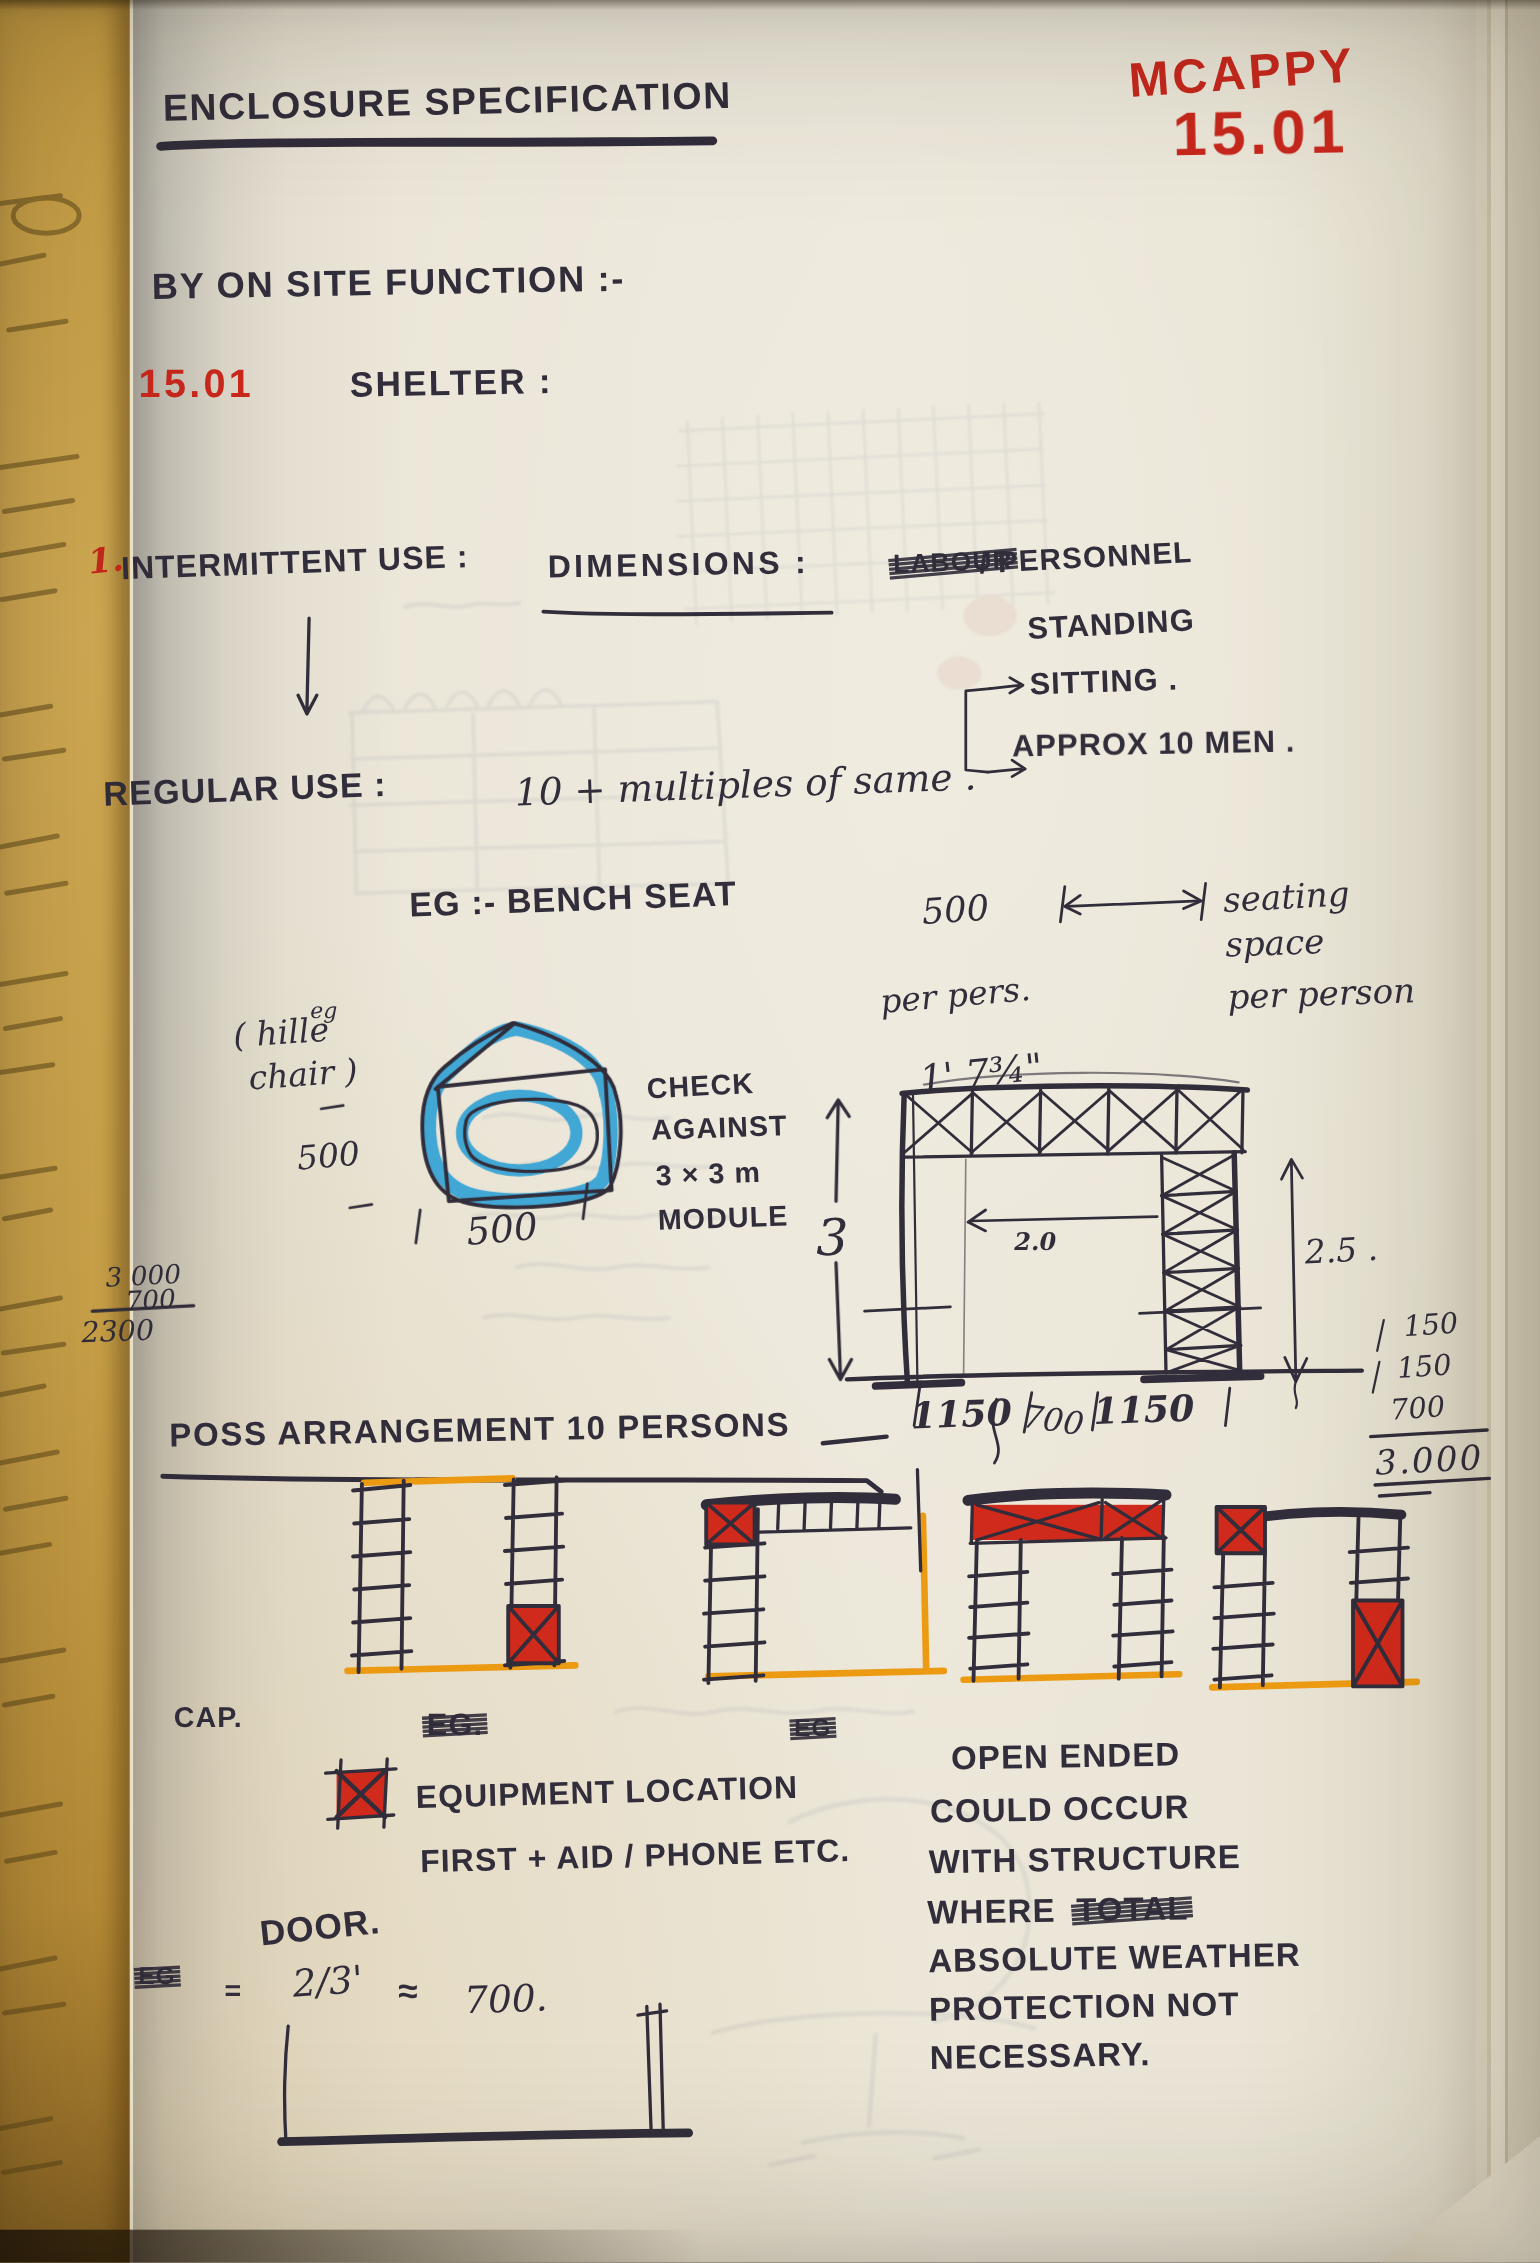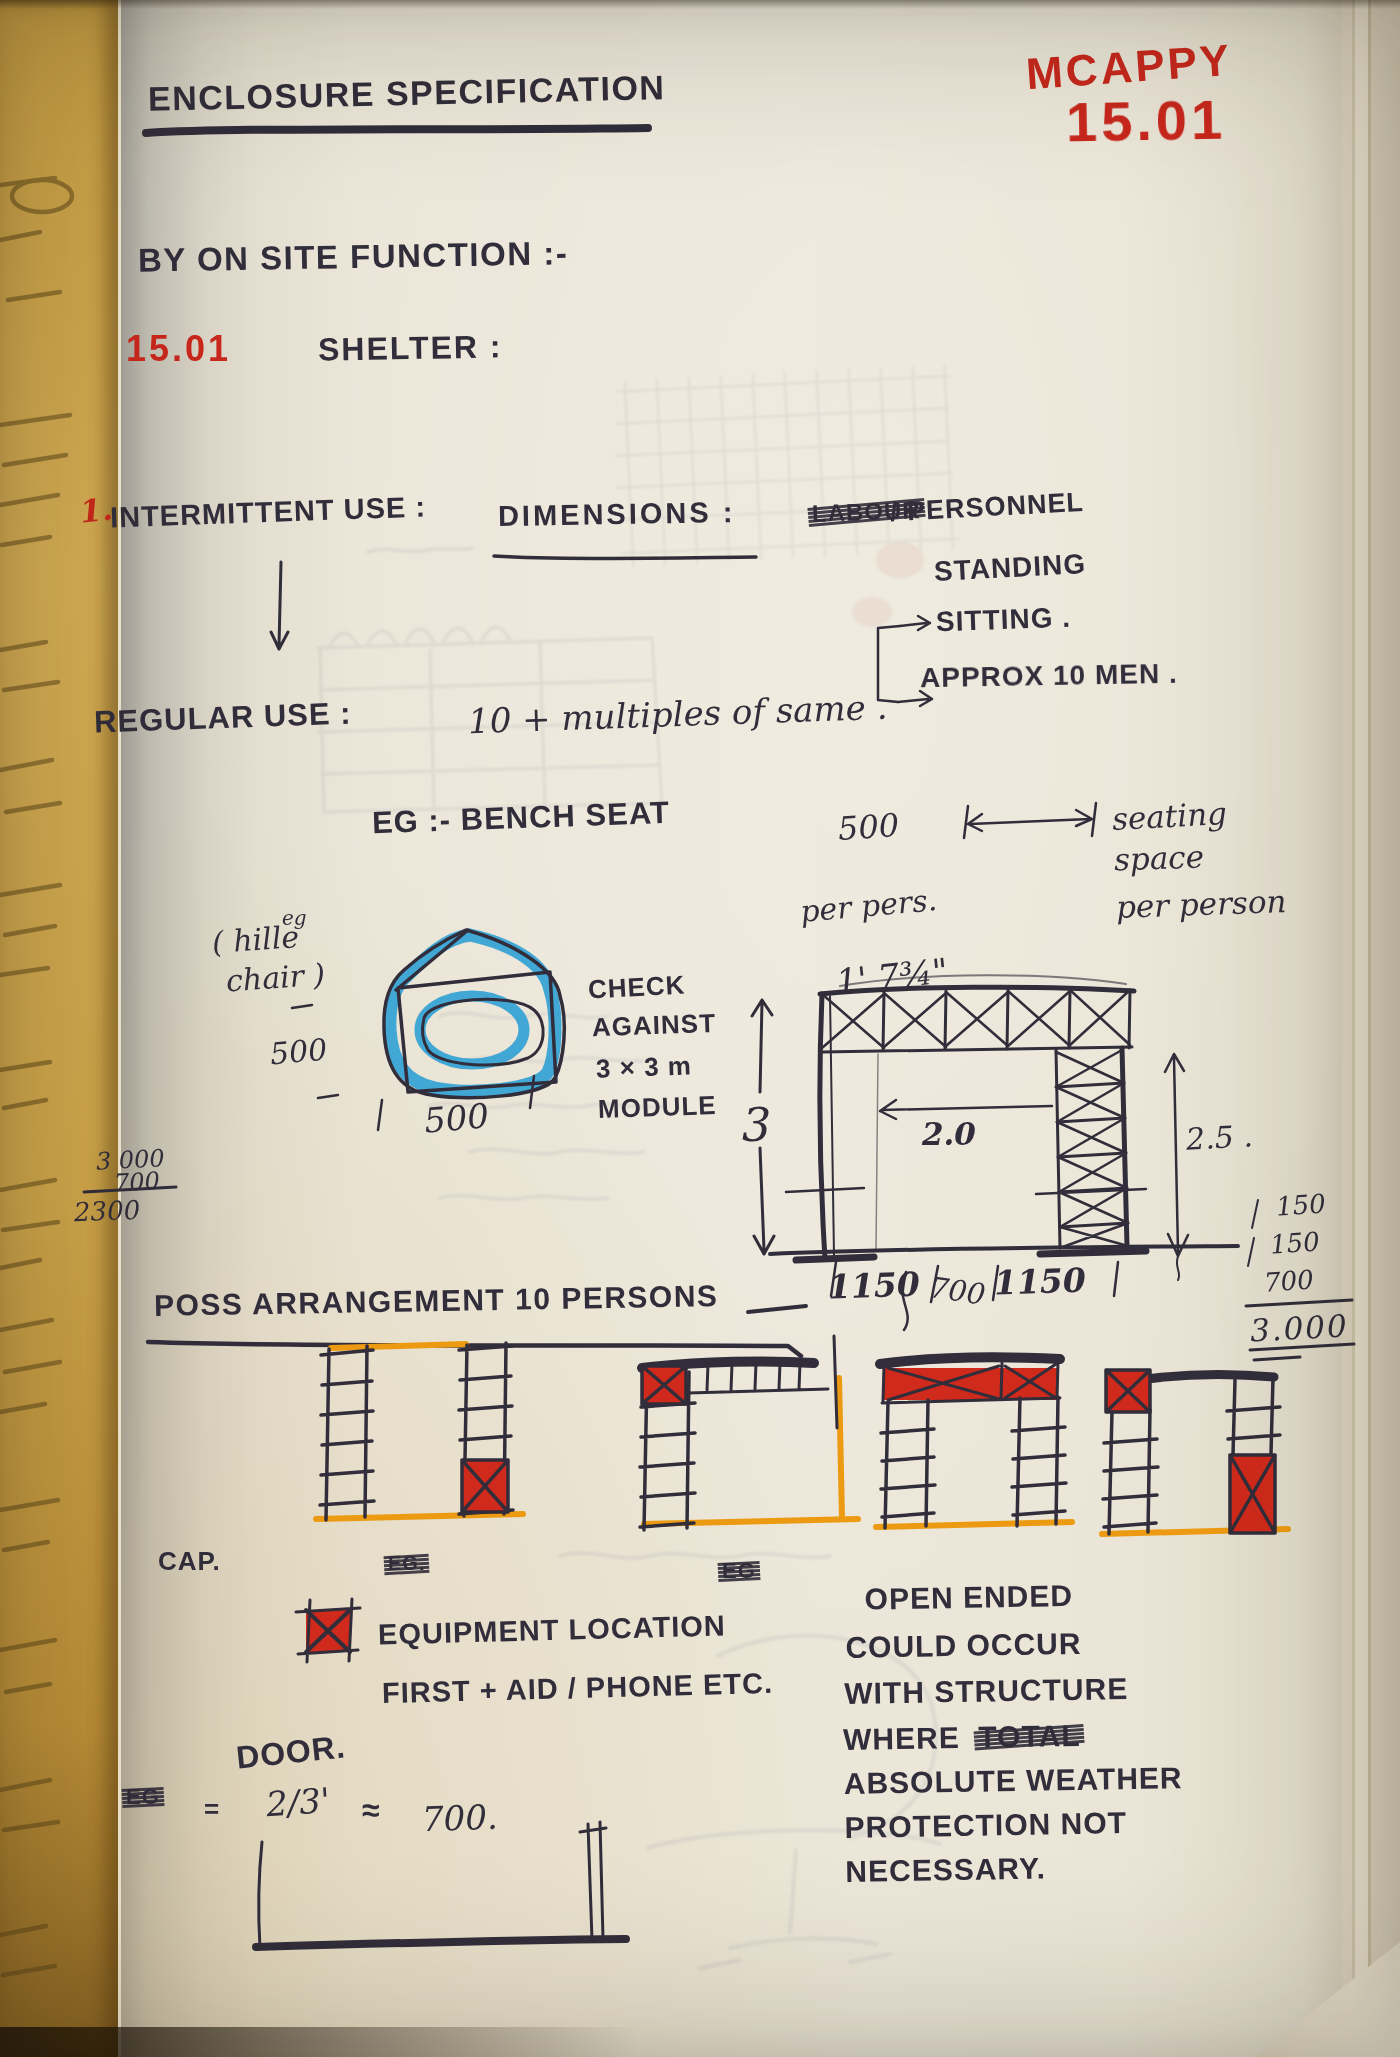--- a/index.html
+++ b/index.html
@@ -244,33 +244,33 @@
 
   <div class="t cur" style="left:96px;top:1146px;font-size:24px;transform:rotate(-3deg)">3 000</div>
   <div class="t cur" style="left:114px;top:1168px;font-size:24px;transform:rotate(-3deg)">700</div>
   <div class="t cur" style="left:74px;top:1196px;font-size:26px;transform:rotate(-2deg)">2300</div>
 
   <div class="t pen" style="left:588px;top:972px;font-size:26px;transform:rotate(-3deg)">CHECK</div>
   <div class="t pen" style="left:592px;top:1010px;font-size:26px;transform:rotate(-2deg)">AGAINST</div>
   <div class="t pen" style="left:596px;top:1052px;font-size:26px;transform:rotate(-2deg)">3 × 3 m</div>
   <div class="t pen" style="left:598px;top:1092px;font-size:26px;transform:rotate(-2deg)">MODULE</div>
   <div class="t cur" style="left:742px;top:1098px;font-size:46px">3</div>
-  <div class="t cur" style="left:922px;top:1116px;font-size:31px;font-weight:700">2.0</div>
+  <div class="t cur" style="left:922px;top:1116px;font-size:22px;font-weight:700">2.0</div>
   <div class="t cur" style="left:1186px;top:1120px;font-size:30px;transform:rotate(-3deg)">2.5 .</div>
   <div class="t cur" style="left:828px;top:1266px;font-size:33px;font-weight:700;transform:rotate(-2deg)">1150</div>
   <div class="t cur" style="left:930px;top:1274px;font-size:29px;transform:rotate(8deg)">700</div>
   <div class="t cur" style="left:994px;top:1262px;font-size:33px;font-weight:700;transform:rotate(-2deg)">1150</div>
   <div class="t cur" style="left:1276px;top:1190px;font-size:26px;transform:rotate(-4deg)">150</div>
   <div class="t cur" style="left:1270px;top:1228px;font-size:26px;transform:rotate(-4deg)">150</div>
   <div class="t cur" style="left:1264px;top:1266px;font-size:26px;transform:rotate(-4deg)">700</div>
   <div class="t cur" style="left:1250px;top:1310px;font-size:31px;letter-spacing:2px;transform:rotate(-3deg)">3.000</div>
 
   <div class="t mk" style="left:154px;top:1284px;font-size:30px;transform:rotate(-1deg)">POSS ARRANGEMENT 10 PERSONS</div>
   <div class="t pen" style="left:158px;top:1546px;font-size:26px">CAP.</div>
-  <div class="t pen" style="left:388px;top:1552px;font-size:20px">
+  <div class="t pen" style="left:388px;top:1552px;font-size:28px">
     <span class="xout">EG.</span></div>
   <div class="t pen" style="left:722px;top:1558px;font-size:22px">
     <span class="xout">EG</span></div>
 
   <div class="t pen" style="left:378px;top:1614px;font-size:29px;transform:rotate(-1.5deg)">EQUIPMENT LOCATION</div>
   <div class="t pen" style="left:382px;top:1672px;font-size:29px;transform:rotate(-1.5deg)">FIRST + AID / PHONE ETC.</div>
 
   <div class="t pen" style="left:236px;top:1734px;font-size:32px;transform:rotate(-6deg)">DOOR.</div>
   <div class="t pen" style="left:126px;top:1784px;font-size:22px">
     <span class="xout">EG</span></div>

